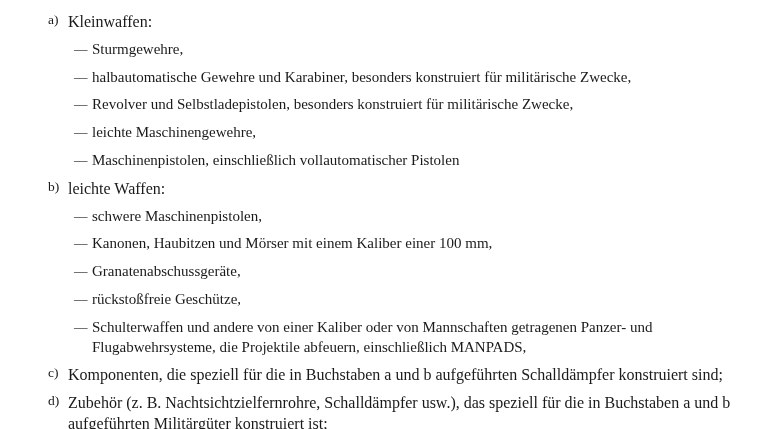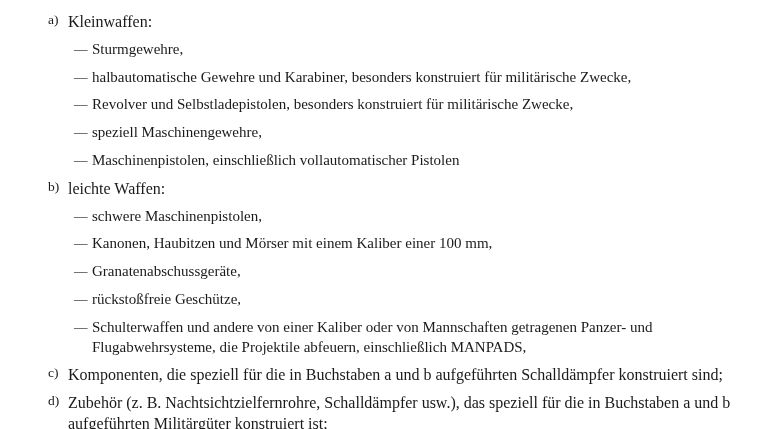--- a/index.html
+++ b/index.html
@@ -89,21 +89,21 @@
     <div class="subitem">
       <span class="subitem-dash">—</span>
       <span class="subitem-text">halbautomatische Gewehre und Karabiner, besonders konstruiert für militärische Zwecke,</span>
     </div>
     <div class="subitem">
       <span class="subitem-dash">—</span>
       <span class="subitem-text">Revolver und Selbstladepistolen, besonders konstruiert für militärische Zwecke,</span>
     </div>
     <div class="subitem">
       <span class="subitem-dash">—</span>
-      <span class="subitem-text">speziell Maschinengewehre,</span>
+      <span class="subitem-text">leichte Maschinengewehre,</span>
     </div>
     <div class="subitem">
       <span class="subitem-dash">—</span>
       <span class="subitem-text">Maschinenpistolen, einschließlich vollautomatischer Pistolen</span>
     </div>
   </div>
 
   <div class="item">
     <span class="item-marker">b)</span>
     <span class="item-text">leichte Waffen:</span>

